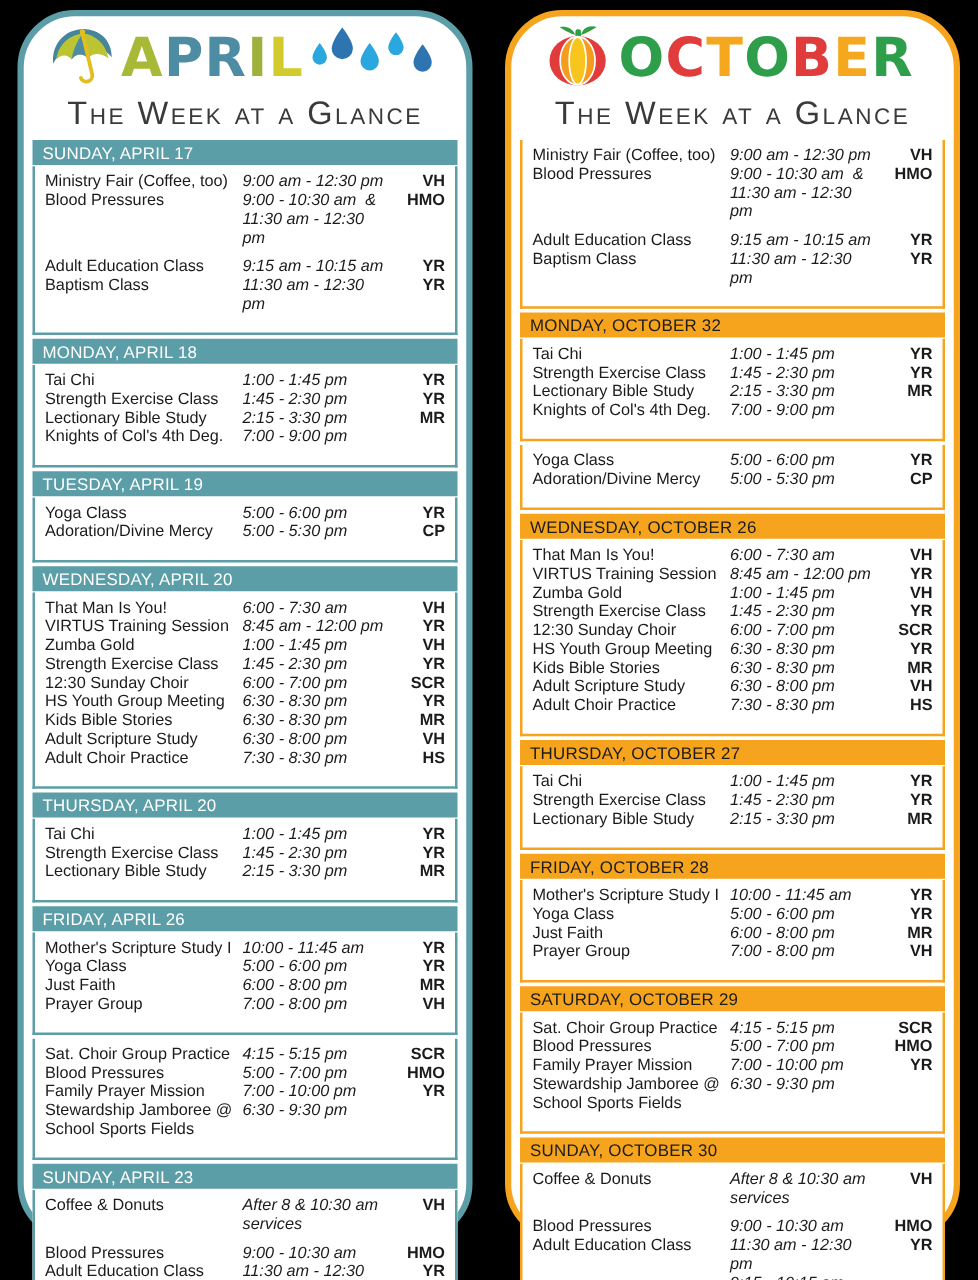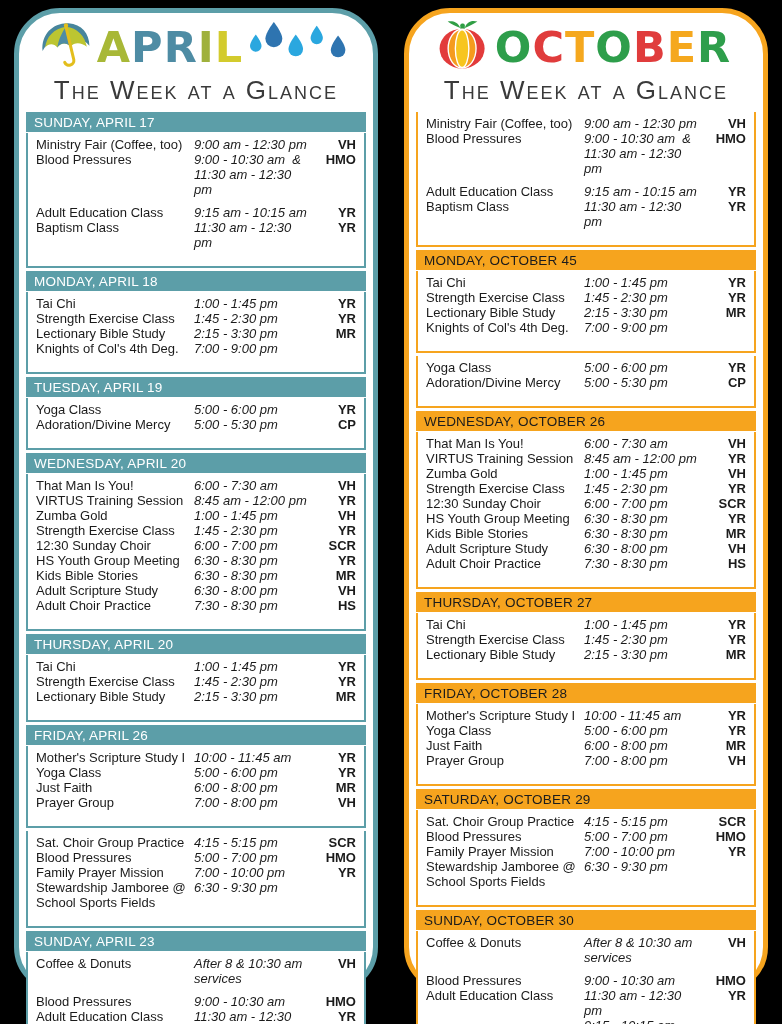--- a/index.html
+++ b/index.html
@@ -473,21 +473,21 @@
                   <div class="ev-line">Baptism Class</div>
                 </div>
     <div class="ev-time">
                   <div class="ev-line">11:30 am - 12:30 pm</div>
                 </div>
     <div class="ev-room">YR</div>
   </div>
             </div>
   </div>
           <div class="day-section">
-    <div class="day-bar">MONDAY, OCTOBER 45</div>
+    <div class="day-bar">MONDAY, OCTOBER 32</div>
     <div class="day-events">
               <div class="event-row">
     <div class="ev-name">
                   <div class="ev-line">Tai Chi</div>
                 </div>
     <div class="ev-time">
                   <div class="ev-line">1:00 - 1:45 pm</div>
                 </div>
     <div class="ev-room">YR</div>
   </div>

